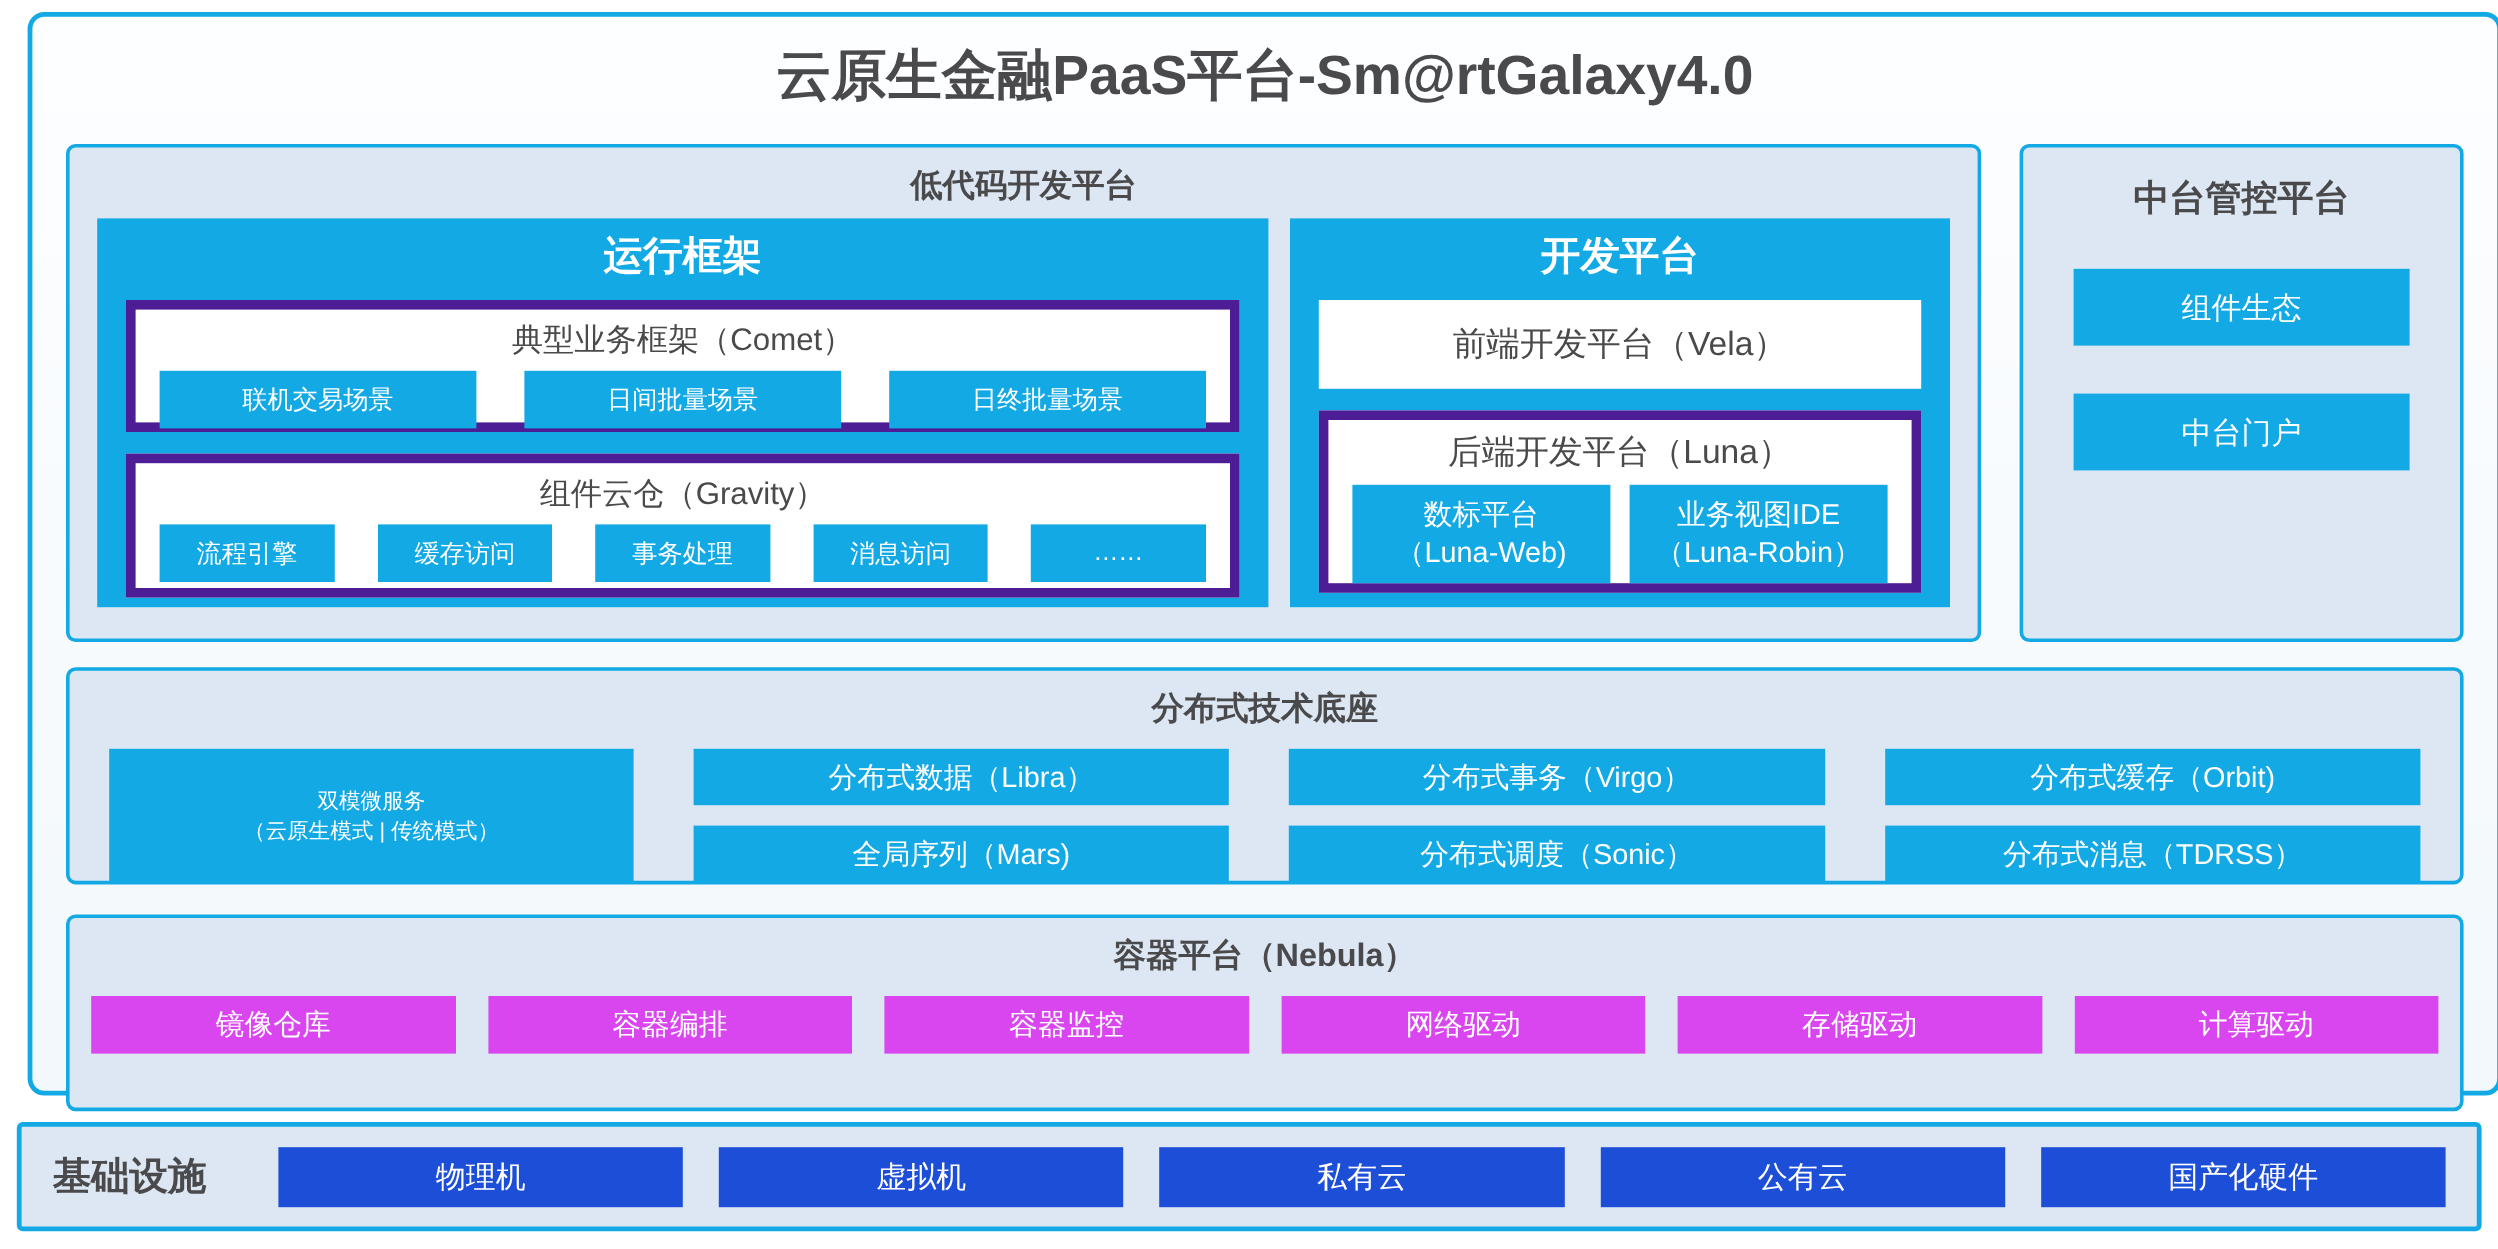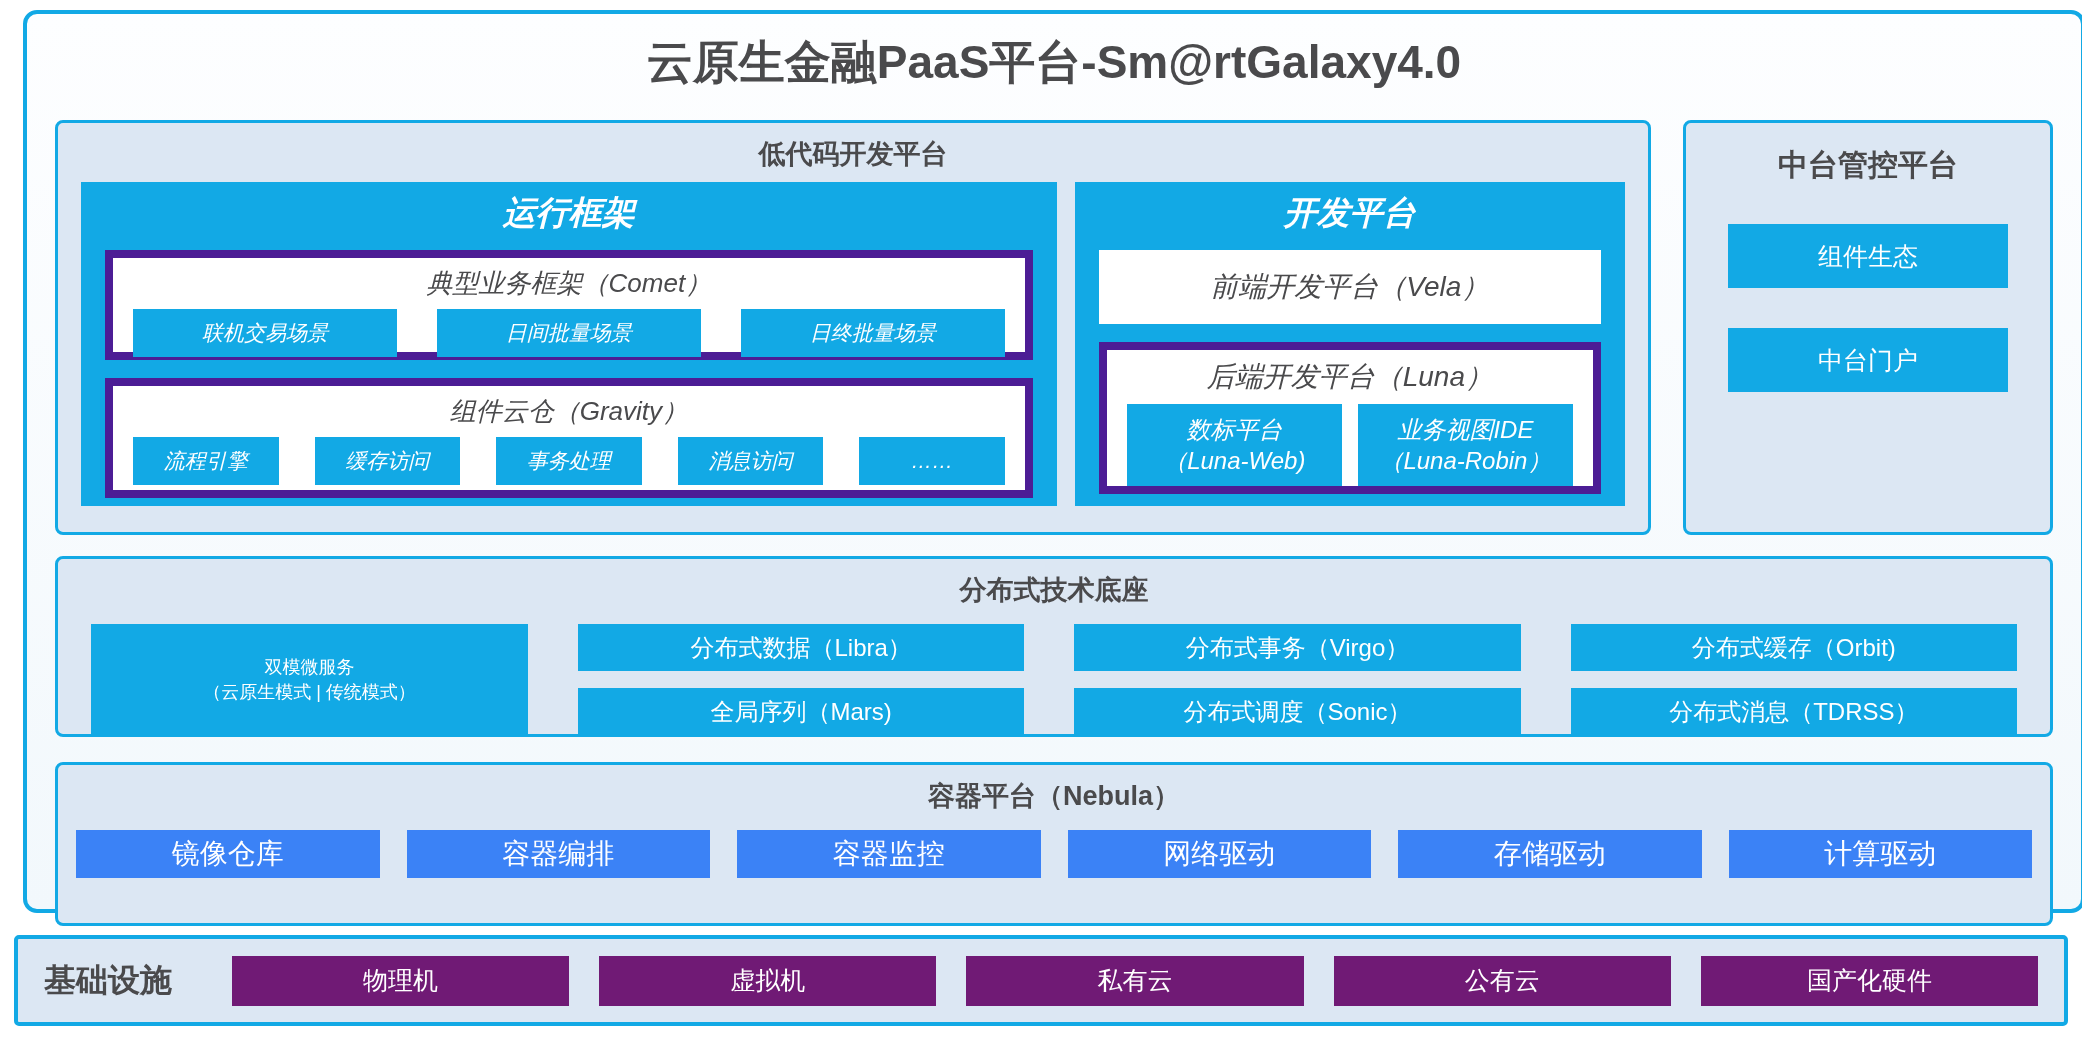--- a/index.html
+++ b/index.html
@@ -14,21 +14,21 @@
   .title{padding-top:18px;height:78px;text-align:center;font-size:46px;font-weight:bold;color:#4a4a4c;}
 
   .top-row{margin:10px 28px 0;display:flex;gap:32px;height:415px;}
 
   .panel{background:#dce7f3;border:3px solid #12a9e5;border-radius:8px;box-sizing:border-box;}
   .panel-title{text-align:center;font-size:27px;font-weight:bold;color:#4a4a4c;padding:13px 0 10px;}
 
   .lowcode{flex:1 1 auto;}
   .lowcode-body{display:flex;gap:18px;padding:0 23px;height:324px;}
 
-  .blue-panel{background:#12a9e5;box-sizing:border-box;padding:0 24px;font-style:italic;}
+  .blue-panel{background:#12a9e5;box-sizing:border-box;padding:0 24px;}
   .runtime{flex:990 990 0;}
   .dev{flex:536 536 0;}
   .blue-title{text-align:center;color:#ffffff;font-weight:bold;font-size:33px;padding:9px 0 8px;}
 
   .white-box{background:#ffffff;border:8px solid #4c1d95;box-sizing:border-box;}
   .comet{margin-top:6px;height:110px;}
   .gravity{margin-top:18px;height:120px;}
   .box-title{font-size:26px;color:#4a4a4c;text-align:center;padding:8px 0 8px;}
 
   .items-row{display:flex;gap:40px;margin:0 20px;height:48px;}
@@ -52,29 +52,29 @@
 
   .distributed{margin:21px 28px 0;height:181px;}
   .dist-grid{display:grid;grid-template-columns:437px repeat(3,1fr);column-gap:50px;row-gap:17px;
              margin:6px 33px 0;}
   .dist-chip{height:47px;background:#12a9e5;color:#ffffff;font-size:24px;display:flex;
              align-items:center;justify-content:center;white-space:nowrap;}
   .dual{grid-row:1/3;height:auto;flex-direction:column;font-size:18px;line-height:1.35;}
 
   .container-platform{margin:25px 28px 0;height:164px;}
   .cont-grid{display:grid;grid-template-columns:repeat(6,1fr);gap:27px;margin:6px 18px 0;}
-  .cont-chip{height:48px;background:#3b82f6;color:#ffffff;font-size:28px;display:flex;
+  .cont-chip{height:48px;background:#d946ef;color:#ffffff;font-size:24px;display:flex;
              align-items:center;justify-content:center;white-space:nowrap;}
 
   .infra{position:absolute;left:14px;top:935px;width:2054px;height:91px;box-sizing:border-box;
          border:4px solid #12a9e5;border-radius:5px;background:#dce7f3;
          display:flex;align-items:center;padding:0 26px;}
   .infra-label{font-size:32px;font-weight:bold;color:#4a4a4c;white-space:nowrap;margin-right:60px;}
   .infra-chips{flex:1;display:flex;gap:30px;}
-  .infra-chip{flex:1;height:50px;background:#701a75;color:#ffffff;font-size:25px;display:flex;
+  .infra-chip{flex:1;height:50px;background:#1d4ed8;color:#ffffff;font-size:25px;display:flex;
               align-items:center;justify-content:center;white-space:nowrap;}
 </style>
 </head>
 <body>
 
 <div class="page">
 
   <div class="outer">
 
     <div class="title">云原生金融PaaS平台-Sm@rtGalaxy4.0</div>

